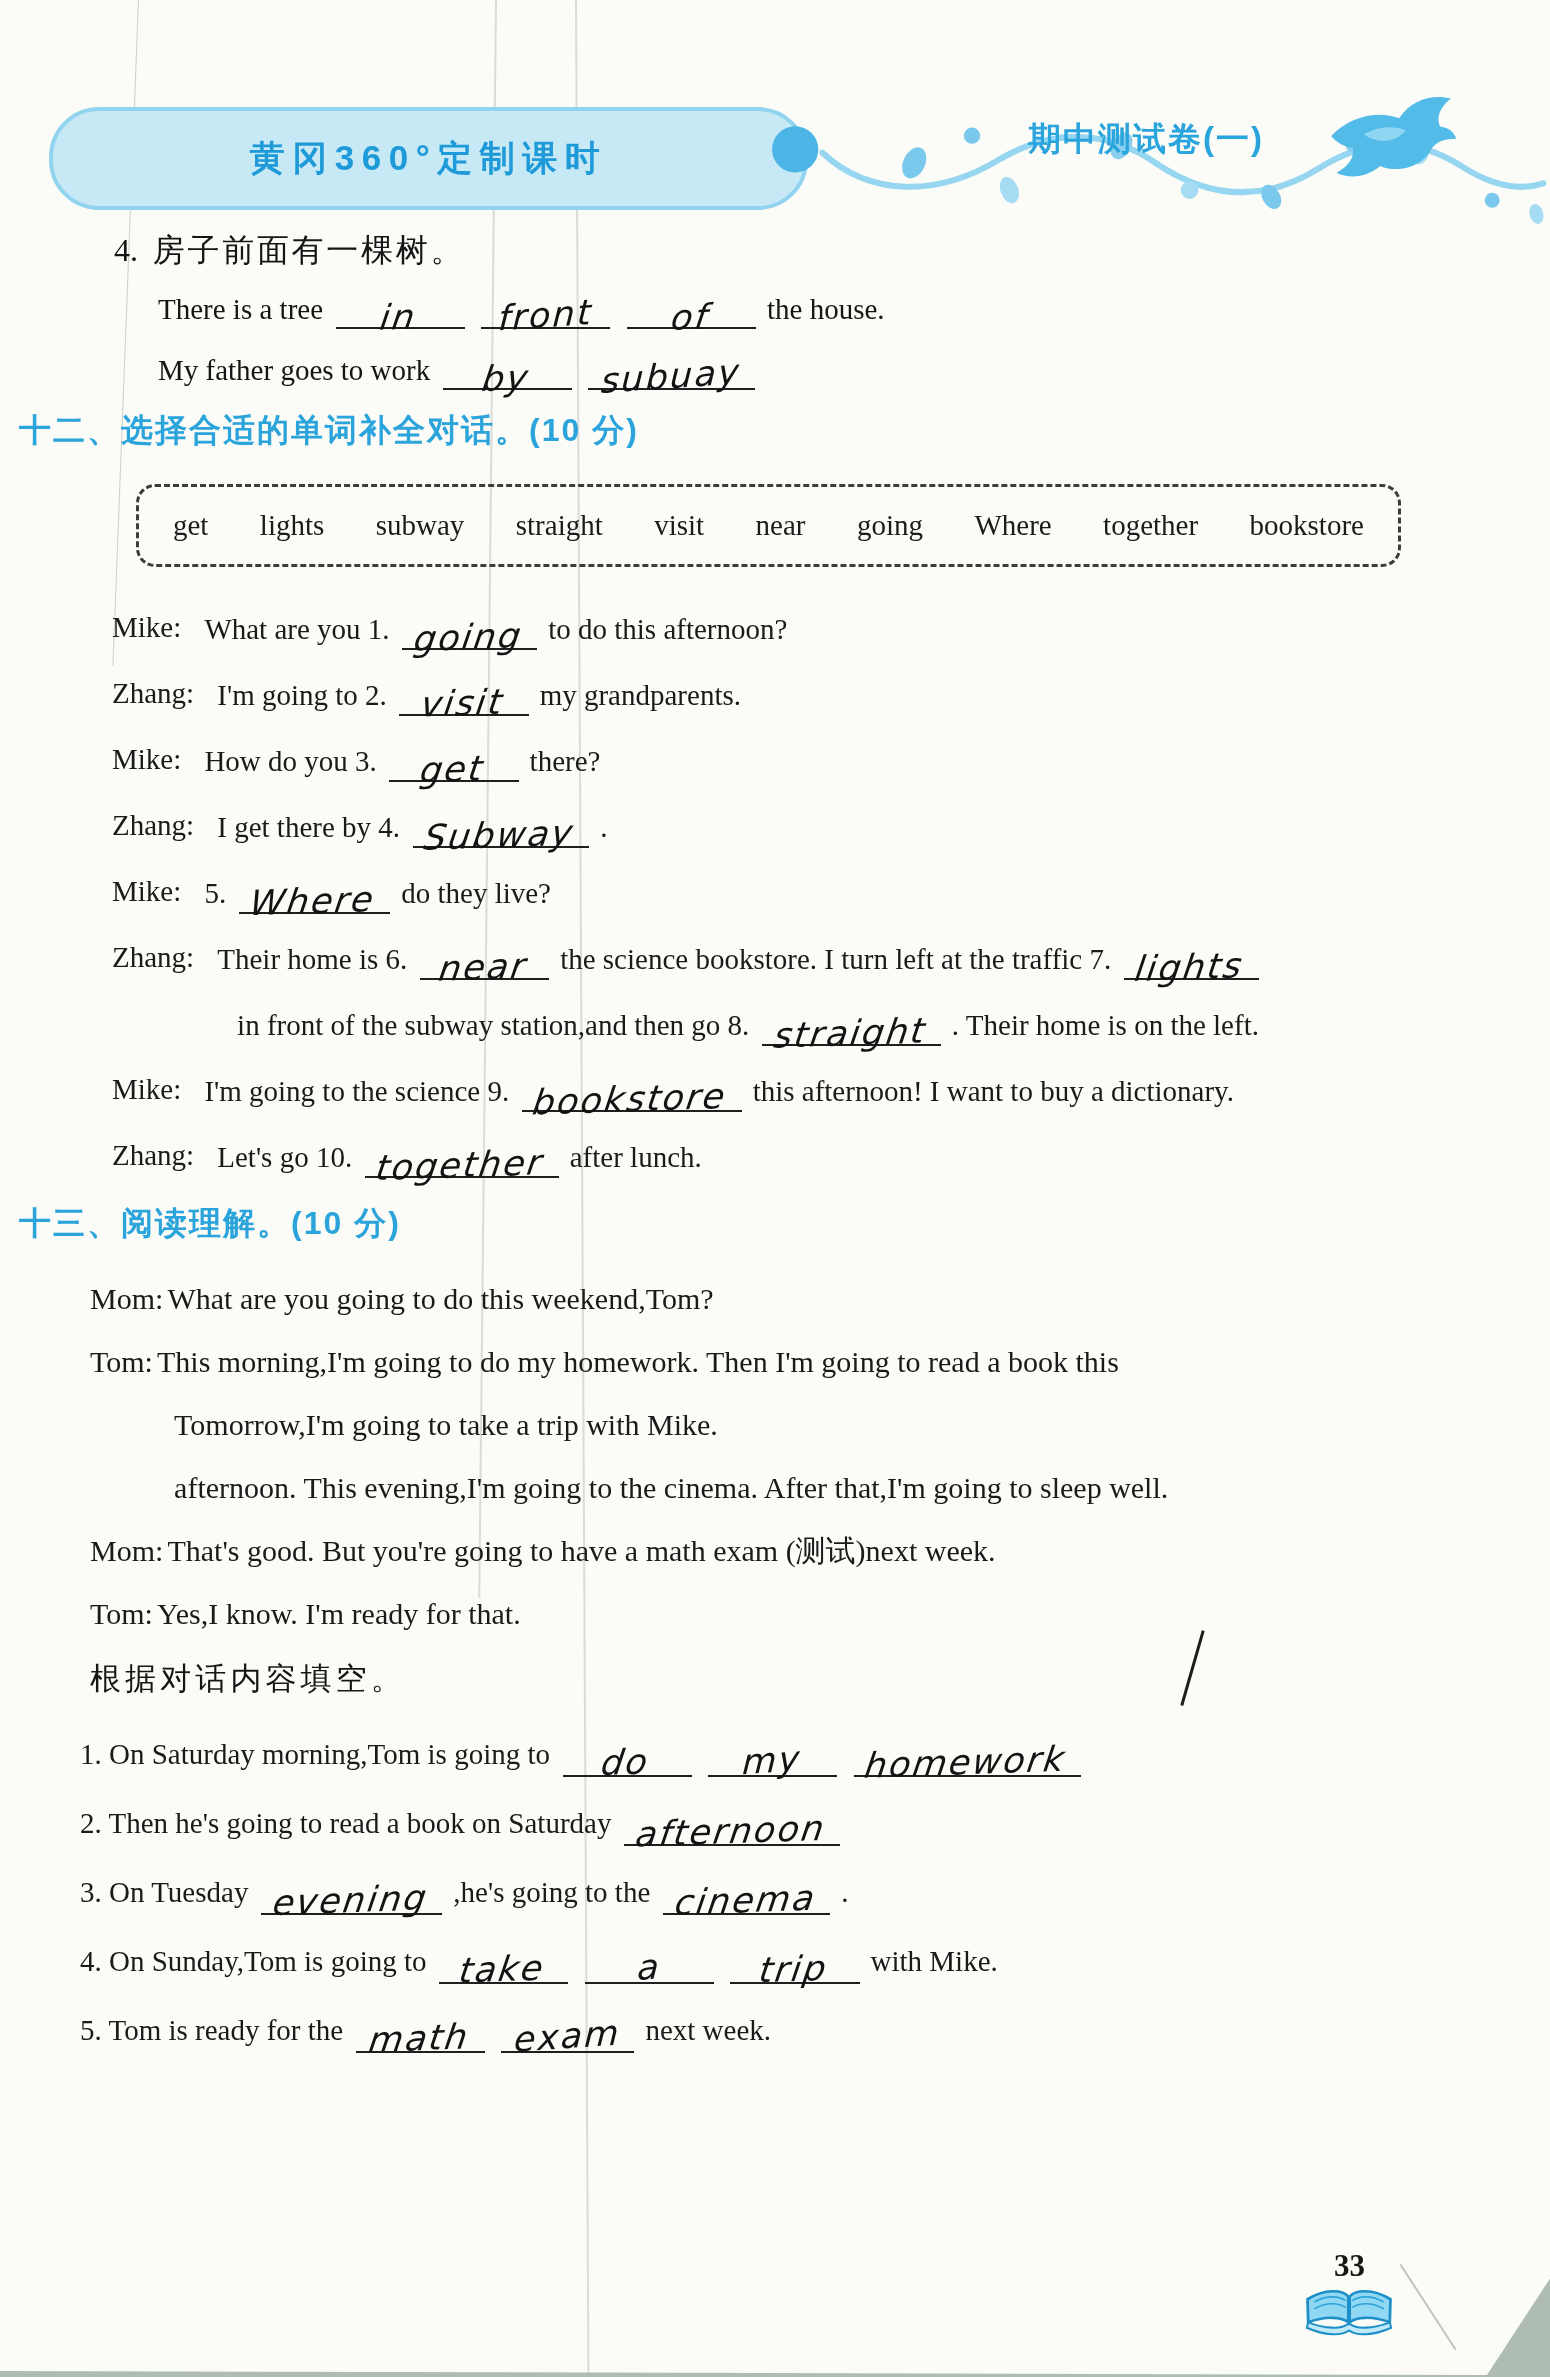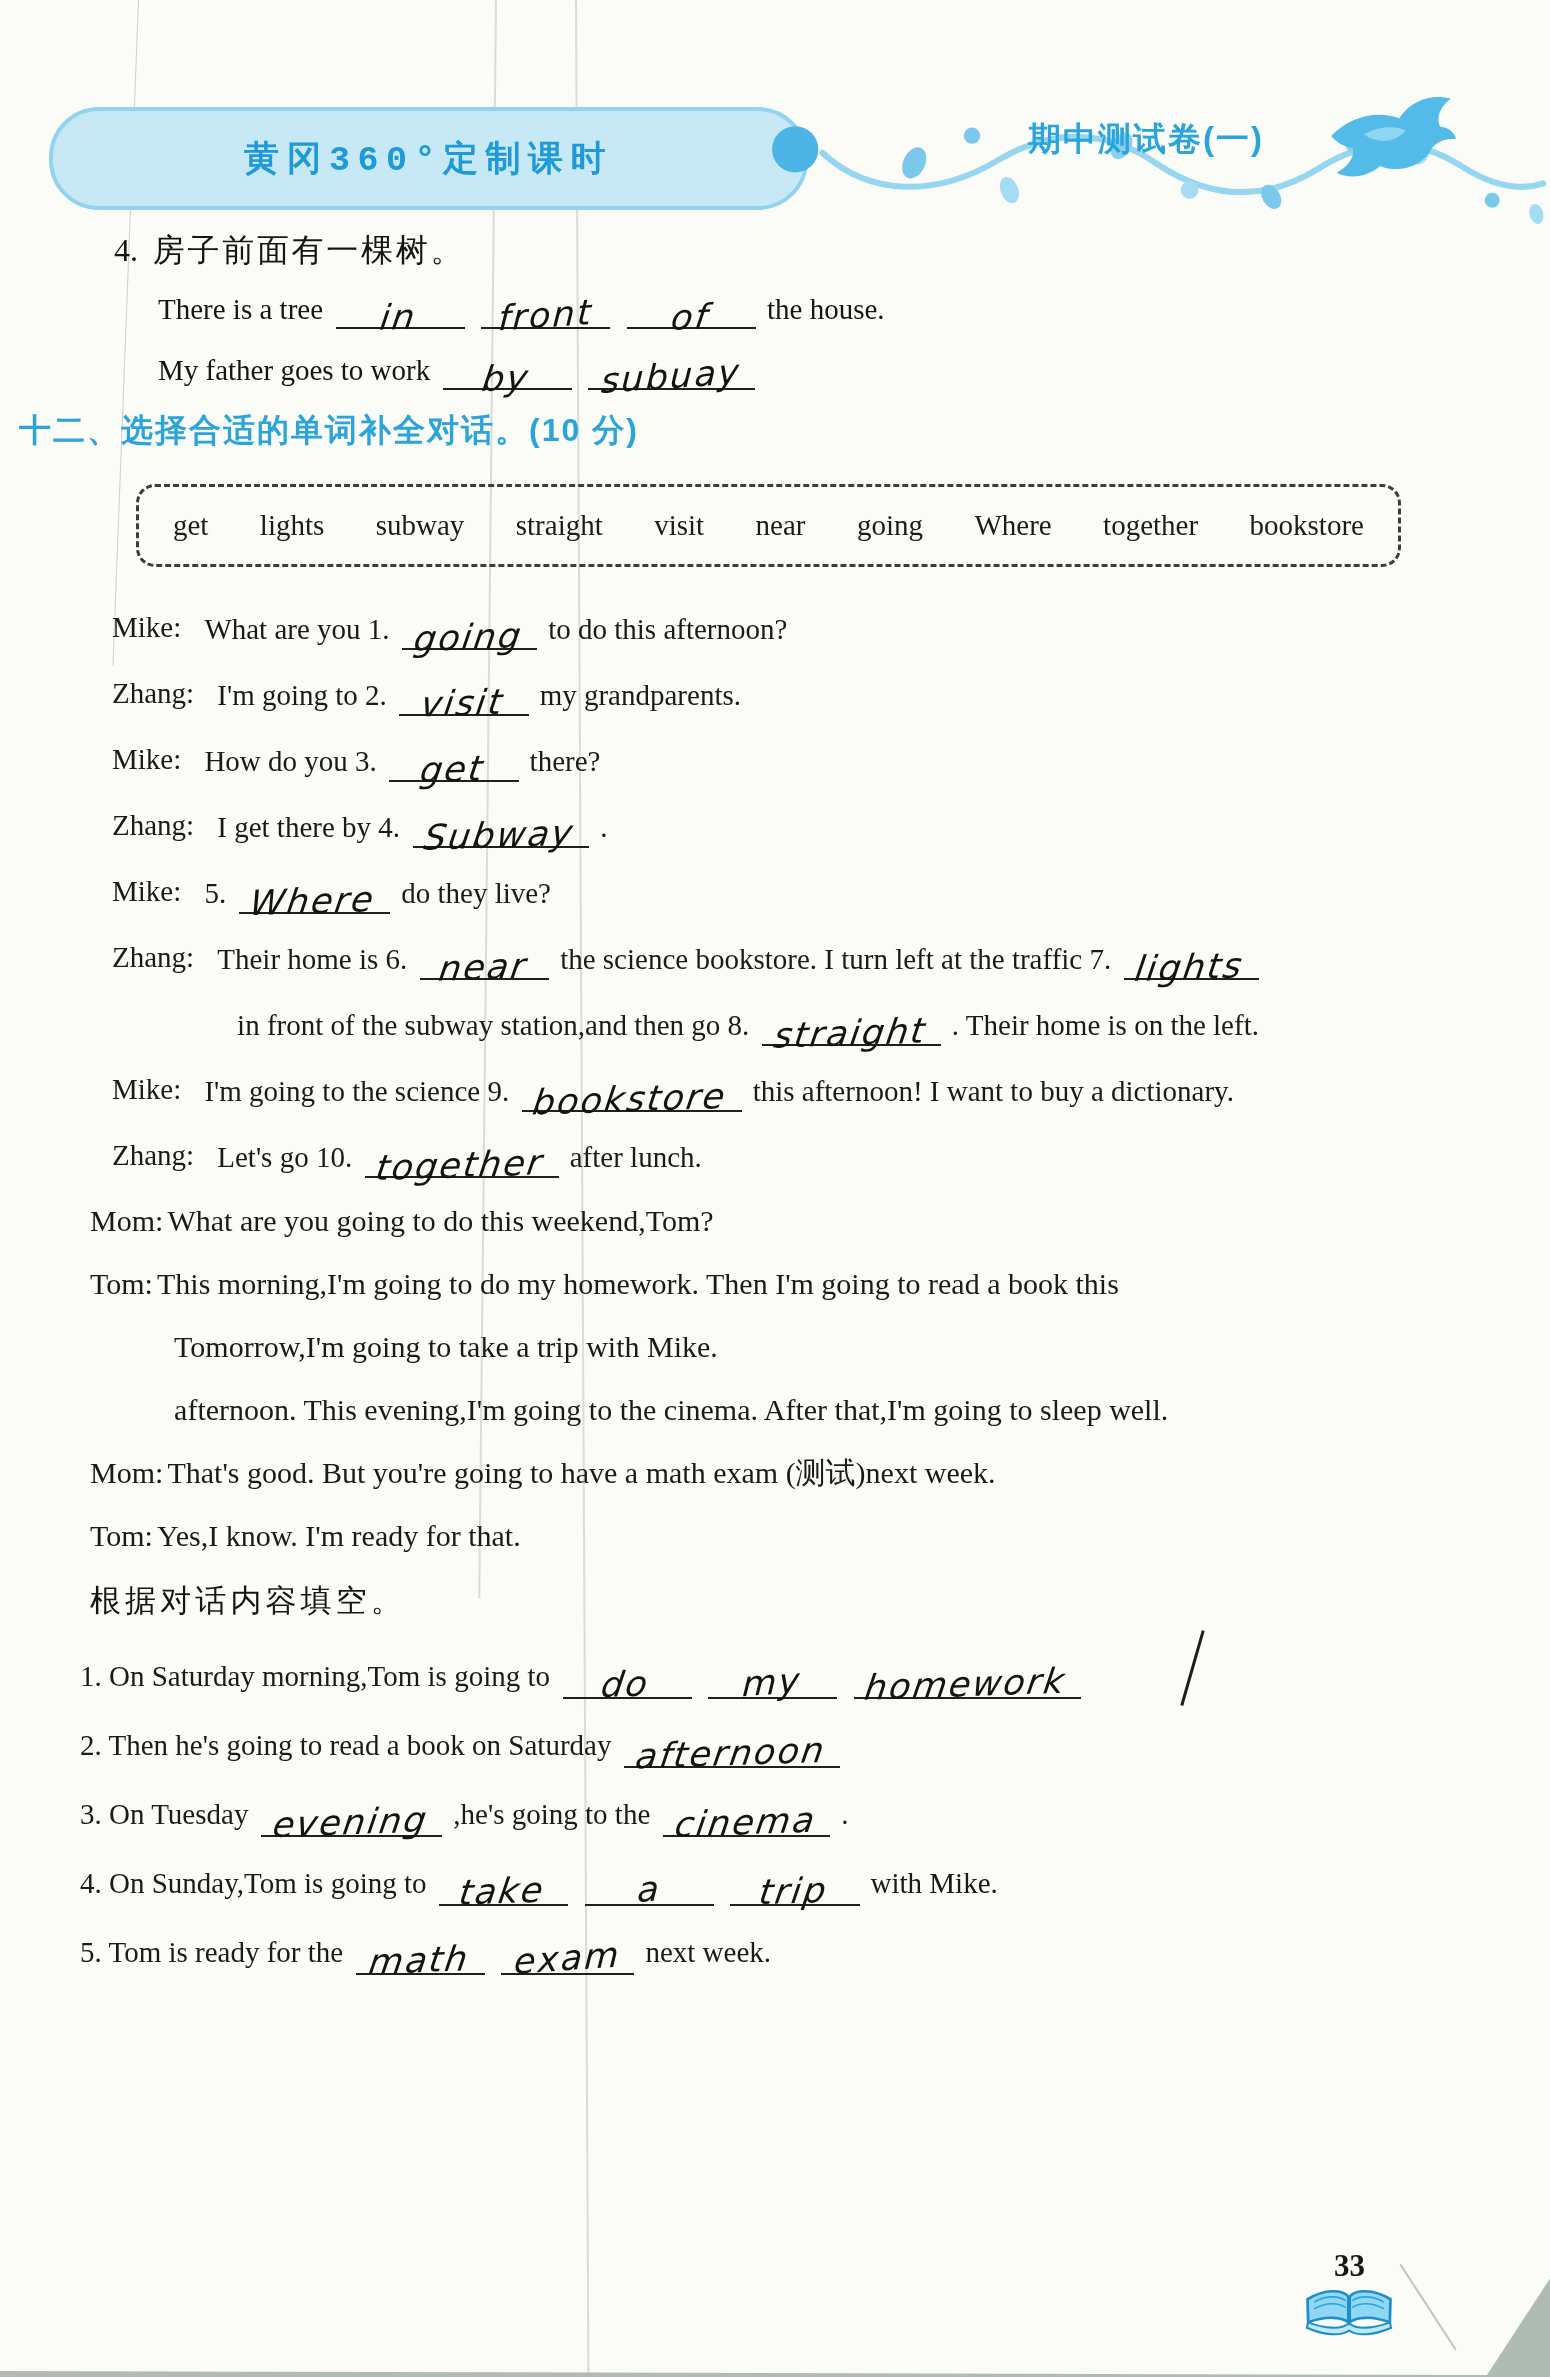--- a/index.html
+++ b/index.html
@@ -18,21 +18,21 @@
   .crease.c1{left:495px;top:0;width:2px;height:1598px;transform:rotate(.6deg);transform-origin:top;}
   .crease.c2{left:575px;top:0;width:2px;height:2373px;transform:rotate(-.3deg);transform-origin:top;}
   .crease.c3{left:138px;top:0;width:1.4px;height:666px;transform:rotate(2.2deg);transform-origin:top;background:rgba(110,110,100,.3);}
   .fold-line{position:absolute;left:1427px;top:2256px;width:2px;height:102px;background:rgba(150,150,138,.55);transform:rotate(-33deg);}
 
   
   .banner{
     position:absolute;left:49px;top:107px;width:751px;height:95px;
     background:#c7e9f6;border:4.8px solid #92d4ef;border-radius:50px;
     display:flex;align-items:center;justify-content:center;
-    font-family:Liberation Mono, monospace;font-weight:bold;
+    font-family:Liberation Sans, sans-serif;font-weight:bold;
     font-size:35px;letter-spacing:7.5px;color:#1f9ad8;
   }
   .exam-title{
     position:absolute;left:1028px;top:117px;z-index:3;
     font-family:"Liberation Sans",sans-serif;font-weight:bold;
     font-size:33px;color:#2aa4dc;letter-spacing:2px;white-space:nowrap;
   }
   .wave-svg{position:absolute;left:768px;top:88px;z-index:1;}
   .bird-svg{position:absolute;left:1323px;top:87px;z-index:2;}
 
@@ -179,20 +179,21 @@
         <div class="dlg">
           <span class="speaker">Mike:</span>
           <span class="linebody"><span class="printed-text">I'm going to the science 9. </span><span class="blank"><span class="hw">bookstore</span></span><span class="printed-text">this afternoon! I want to buy a dictionary. </span></span>
         </div>
         <div class="dlg">
           <span class="speaker">Zhang:</span>
           <span class="linebody"><span class="printed-text">Let's go 10. </span><span class="blank"><span class="hw">together</span></span><span class="printed-text">after lunch. </span></span>
         </div>
       </div>
 
+    <div class="heading-blue" style="margin-bottom:34px;">十三、阅读理解。(10 分)</div>
 
     <div id="passage-lines">
         <div class="psg">
           <span class="speaker">Mom:</span>
           <span class="linebody">What are you going to do this weekend,Tom?</span>
         </div>
         <div class="psg">
           <span class="speaker">Tom:</span>
           <span class="linebody">This morning,I'm going to do my homework. Then I'm going to read a book this</span>
         </div>

